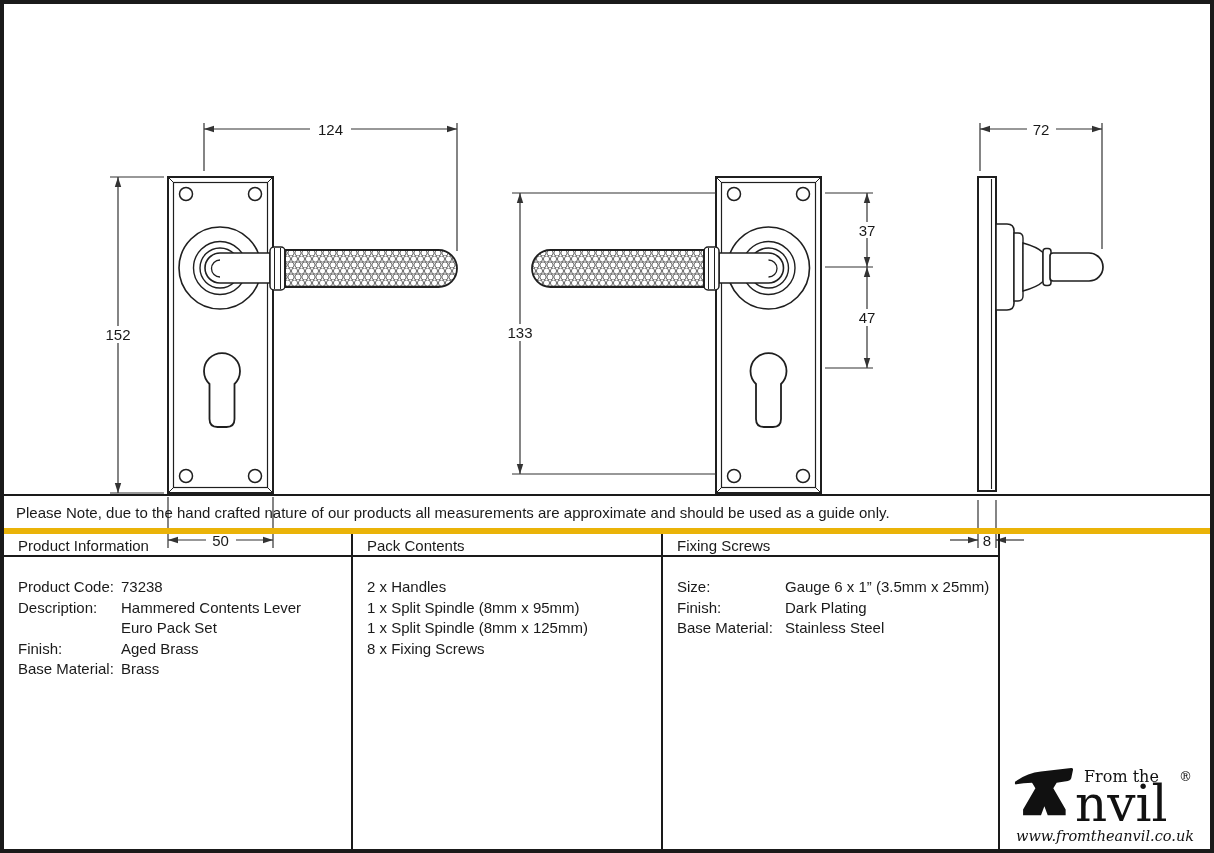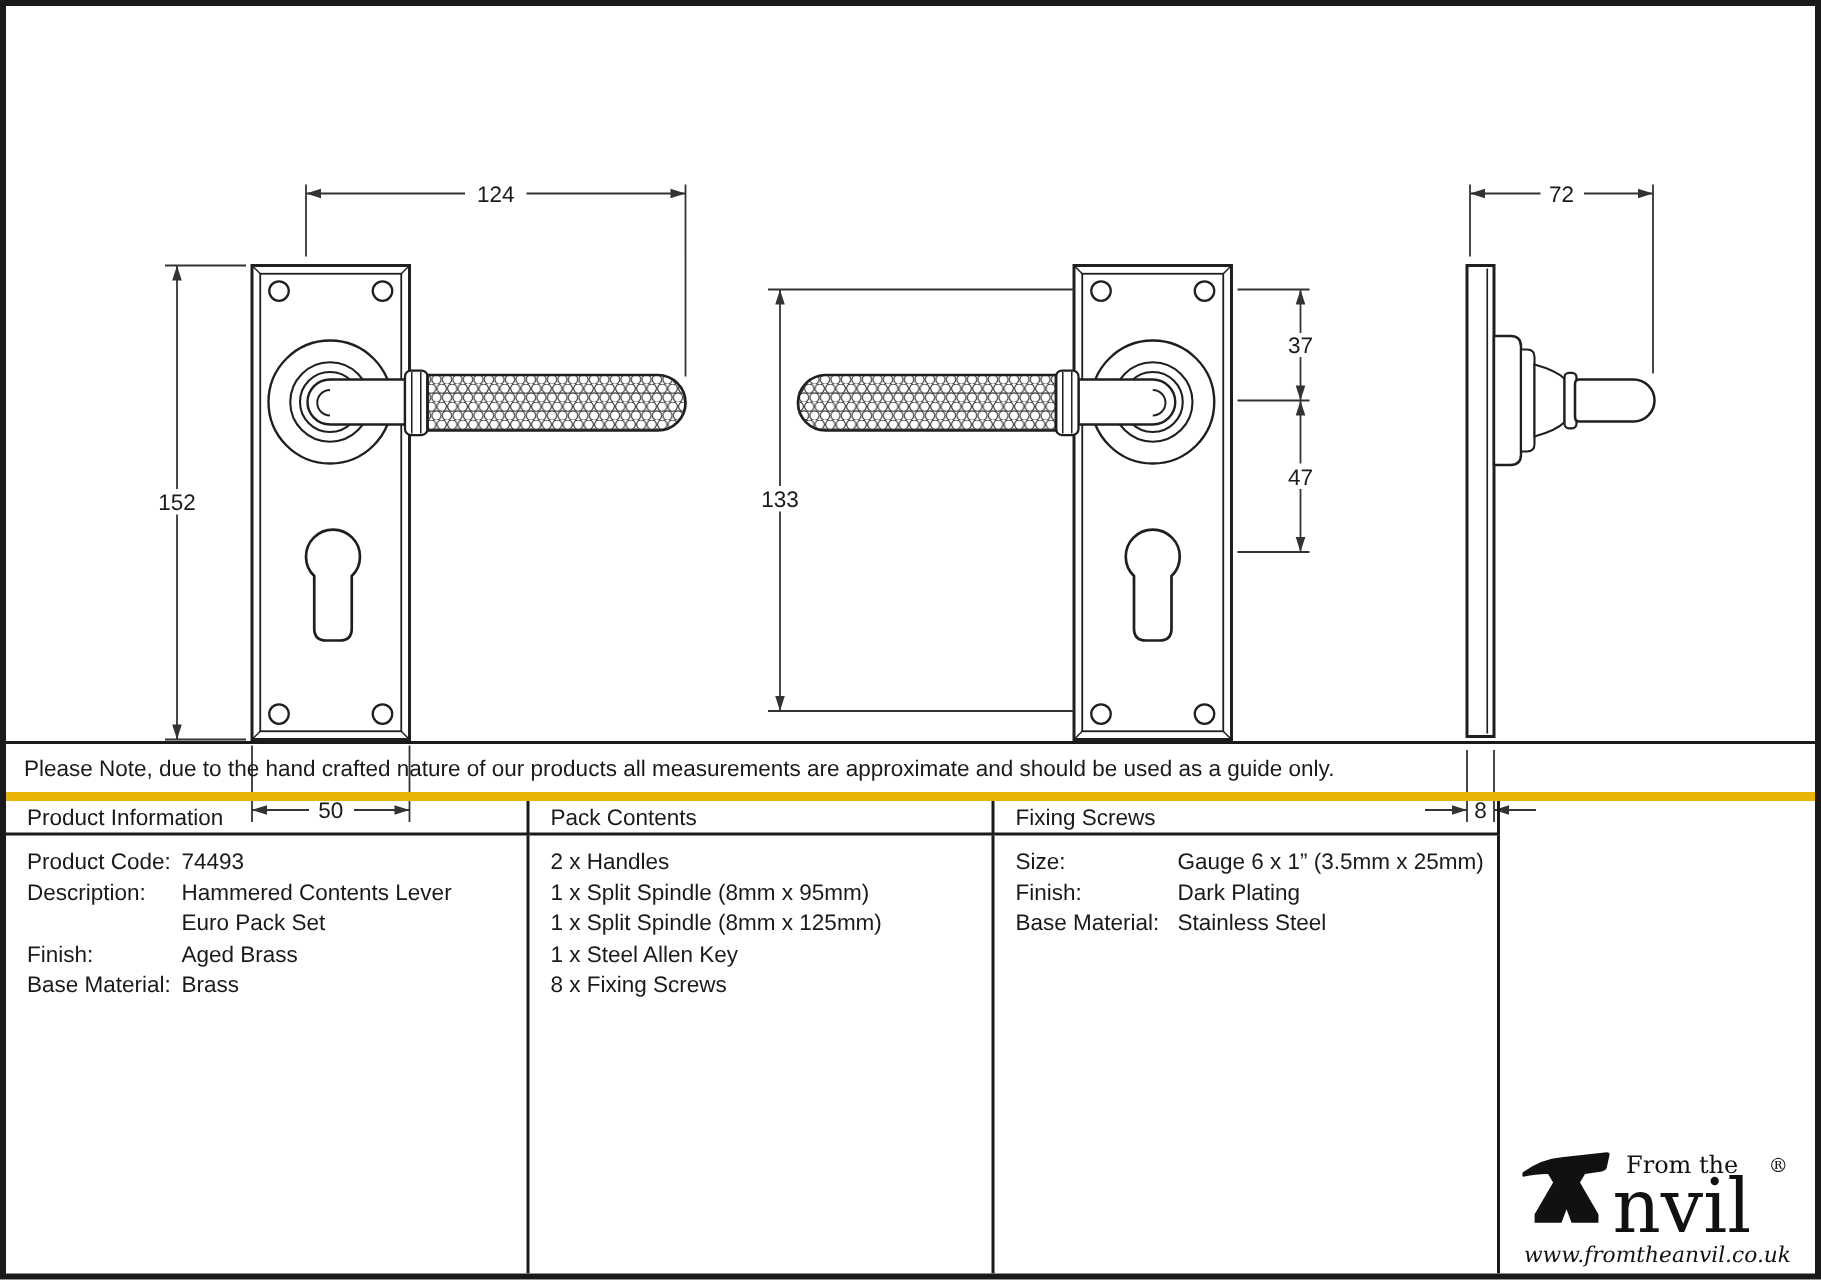--- a/index.html
+++ b/index.html
@@ -16,21 +16,21 @@
     flex:0 0 34px;border-top:2px solid #1a1a1a;
     display:flex;align-items:center;padding-left:12px;
     font-size:15px;
   }
   .info-table{
     flex:1 1 auto;border-top:6px solid #eab308;
     display:grid;grid-template-columns:349px 310px 337px 1fr;
     grid-template-rows:23px 1fr;font-size:15px;
   }
   .th{border-bottom:2px solid #1a1a1a;padding:1px 0 0 14px;display:flex;align-items:center;}
-  .cell{padding:8px 4px 0 14px;line-height:20.5px;}
+  .cell{padding:20px 4px 0 14px;line-height:20.5px;}
   .vline{border-right:2px solid #1a1a1a;}
   .kv{display:flex;}
   .kv .k{flex:0 0 103px;}
   .fx .k{flex:0 0 108px;}
   .logo-cell{
     grid-column:4;grid-row:1/3;display:flex;align-items:flex-end;justify-content:center;
   }
   .dimtxt{font-family:"Liberation Sans",sans-serif;font-size:15px;fill:#1a1a1a;}
   .logo-serif{font-family:"DejaVu Serif",serif;fill:#111;}
 </style>
@@ -204,21 +204,21 @@
         <text x="77" y="29" class="logo-serif" font-size="16">From the</text>
         <text x="68" y="68" class="logo-serif" font-size="50">nvil</text>
         <text x="172" y="28" class="logo-serif" font-size="13">®</text>
         <text x="98" y="88" class="logo-serif" font-size="14.5" font-style="italic" text-anchor="middle">www.fromtheanvil.co.uk</text>
       </svg>
     </div>
 
     <div class="cell vline">
       <div class="kv">
         <span class="k">Product Code:</span>
-        <span>74493</span>
+        <span>73238</span>
       </div>
       <div class="kv">
         <span class="k">Description:</span>
         <span>
           <span style="display:block">Hammered Contents Lever</span>
           <span style="display:block">Euro Pack Set</span>
         </span>
       </div>
       <div class="kv">
         <span class="k">Finish:</span>
@@ -227,21 +227,20 @@
       <div class="kv">
         <span class="k">Base Material:</span>
         <span>Brass</span>
       </div>
     </div>
 
     <div class="cell vline">
       <div>2 x Handles</div>
       <div>1 x Split Spindle (8mm x 95mm)</div>
       <div>1 x Split Spindle (8mm x 125mm)</div>
-      <div>1 x Steel Allen Key</div>
       <div>8 x Fixing Screws</div>
     </div>
 
     <div class="cell vline fx">
       <div class="kv">
         <span class="k">Size:</span>
         <span>Gauge 6 x 1” (3.5mm x 25mm)</span>
       </div>
       <div class="kv">
         <span class="k">Finish:</span>

